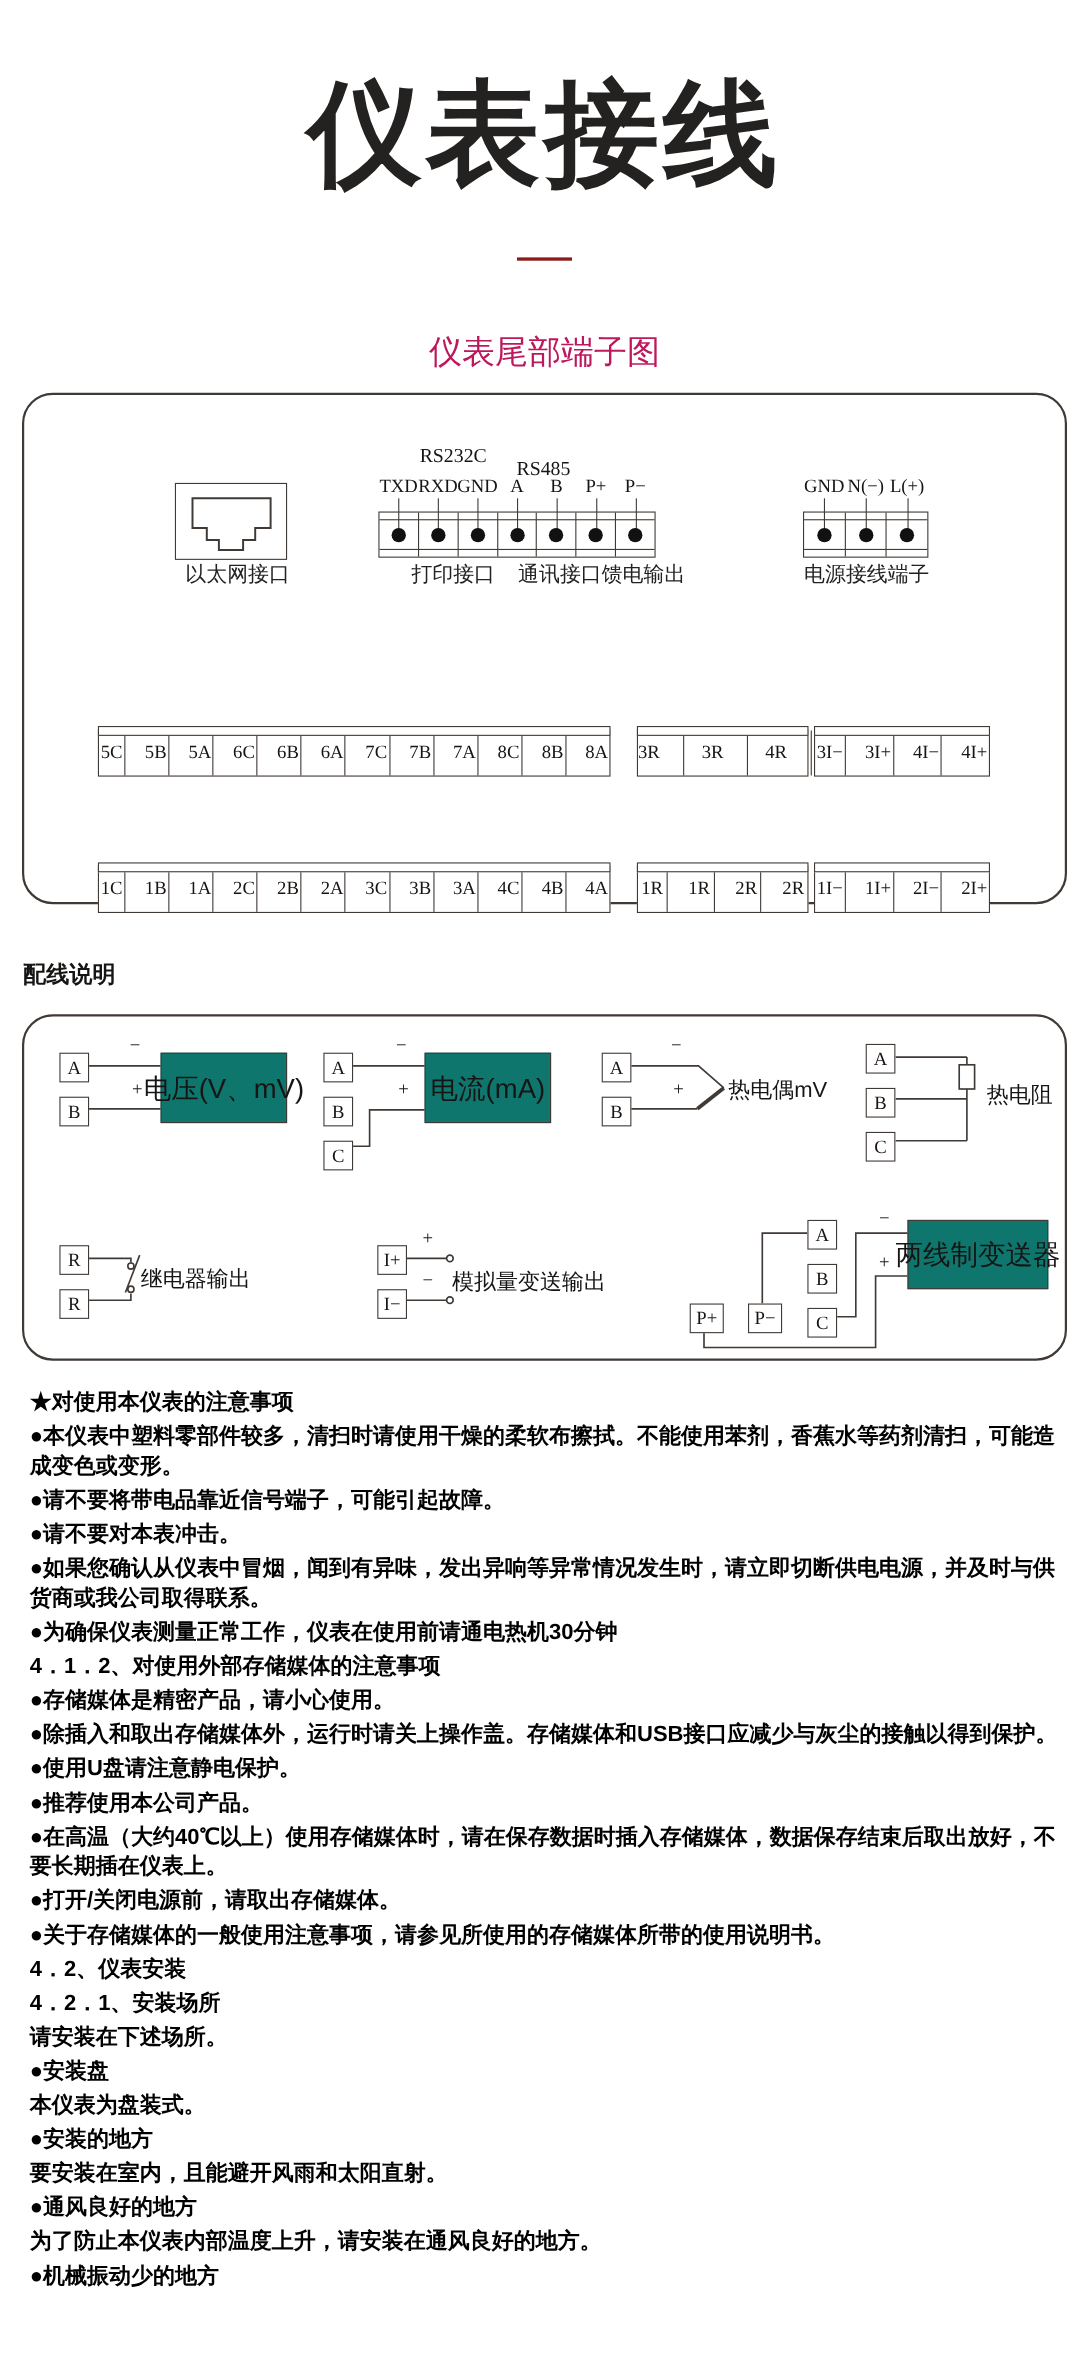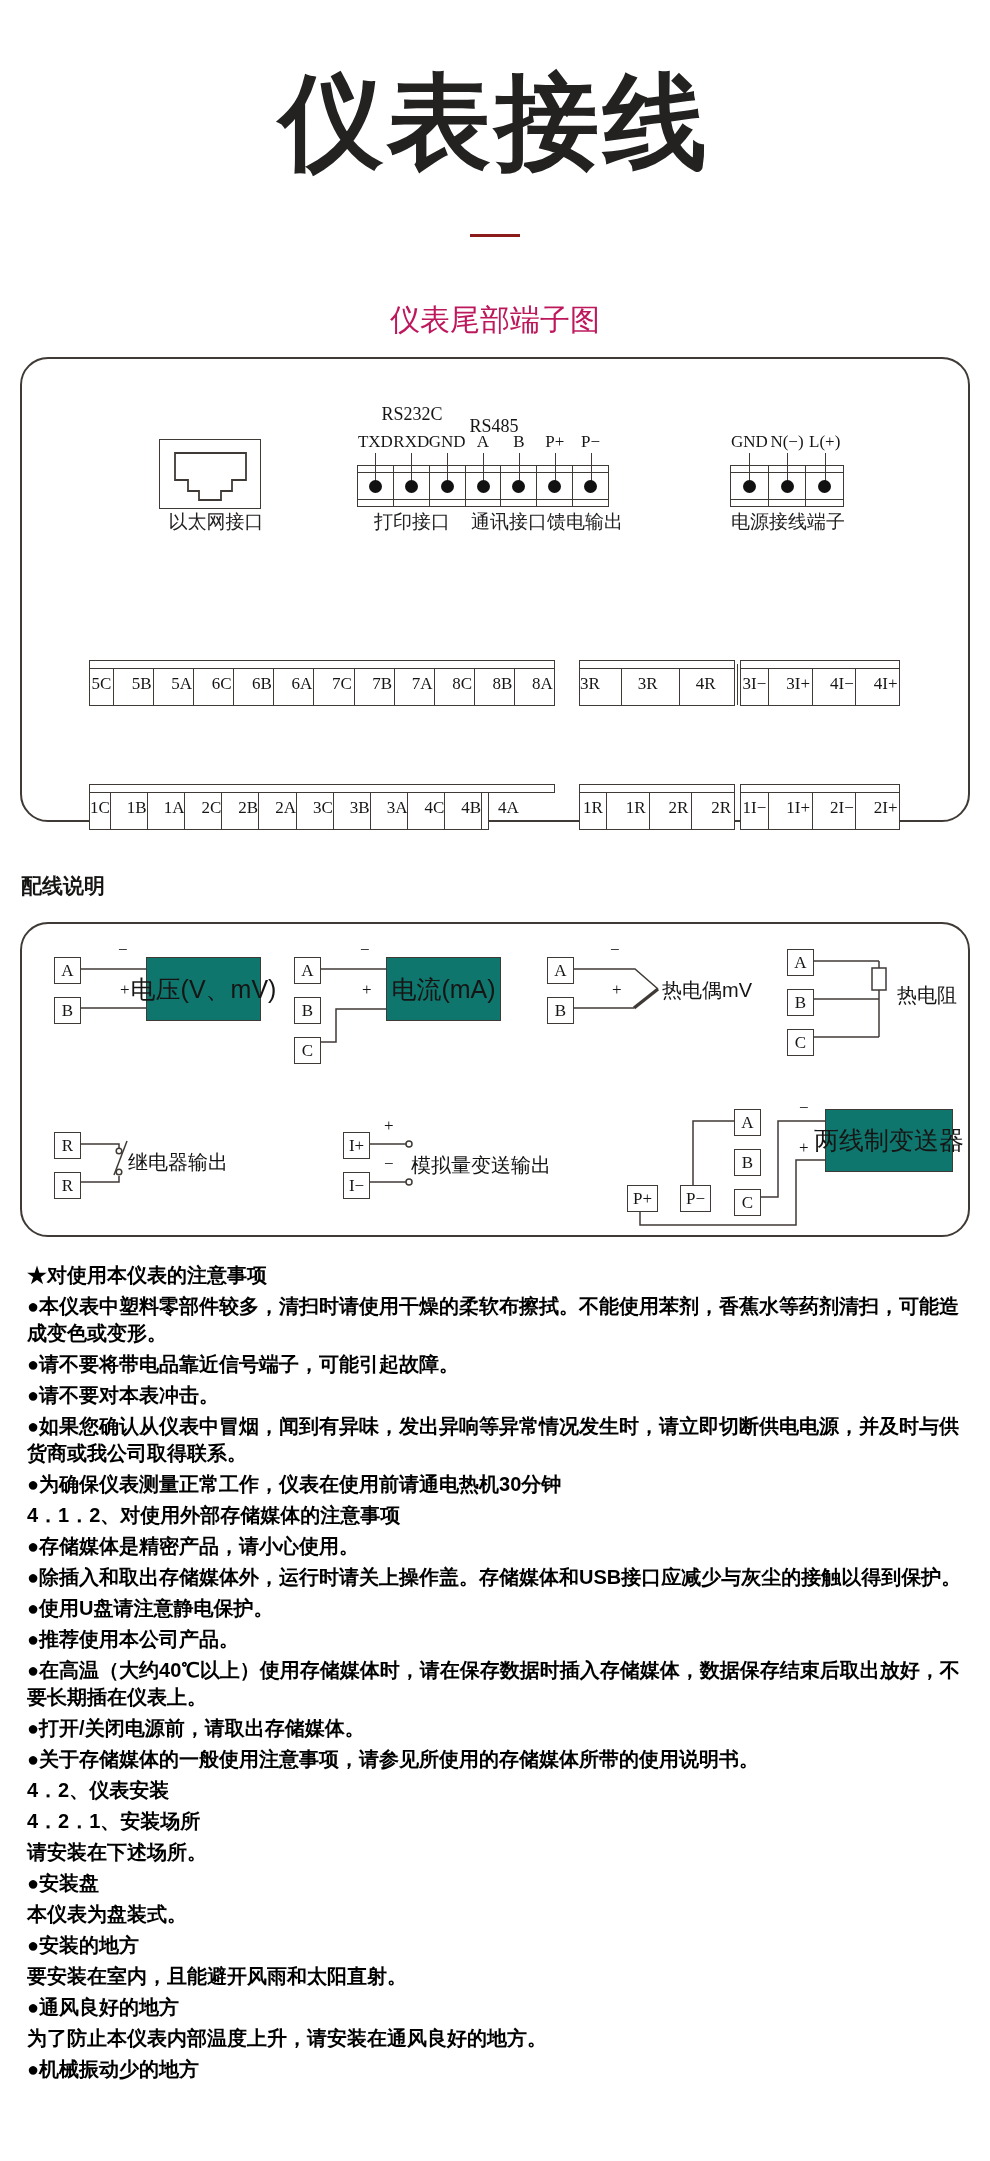--- a/index.html
+++ b/index.html
@@ -14,21 +14,21 @@
     font-size:30px;font-weight:400;color:#be185d;margin:0;}
   
   .frame{position:absolute;border:2px solid #403a36;border-radius:28px;background:#fff;}
   #box1{left:20px;top:357px;width:946px;height:461px;}
   #box2{left:20px;top:922px;width:946px;height:311px;}
   
   #eth-box{left:137px;top:80px;width:100px;height:68px;border:1.8px solid #403a36;}
   .cap{position:absolute;font-size:19px;color:#242221;text-align:center;white-space:nowrap;}
   
   .pinblock{position:absolute;height:42px;border:1.7px solid #403a36;display:flex;box-sizing:border-box;}
-  #comm-block{left:335px;top:106px;width:252px;}
+  #comm-block{left:322px;top:106px;width:252px;}
   #power-block{left:708px;top:106px;width:114px;}
   .band-top,.band-bot{position:absolute;left:0;width:100%;height:0;border-bottom:1.5px solid #403a36;}
   .band-top{top:6px;} .band-bot{bottom:6px;}
   .pin-col{position:relative;flex:1;height:100%;}
   .pin-col + .pin-col{border-left:1.7px solid #403a36;}
   .pin-label{position:absolute;top:-34px;left:50%;transform:translateX(-50%);
     font-family:"Liberation Serif",serif;font-size:17px;white-space:nowrap;color:#161514;}
   .pin-wire{position:absolute;top:-13px;left:50%;height:33px;width:0;border-left:1.6px solid #403a36;}
   .pin-dot{position:absolute;top:14px;left:50%;width:13px;height:13px;margin-left:-6.5px;
     background:#111;border-radius:50%;}
@@ -36,21 +36,21 @@
     text-align:center;width:120px;}
   
   .strip{position:absolute;height:43px;border:1.7px solid #403a36;display:flex;box-sizing:border-box;background:#fff;margin-top:48px;}
   .strip .cell{flex:1;text-align:center;line-height:40px;
     font-family:"Liberation Serif",serif;font-size:17px;color:#161514;}
   .strip .cell + .cell{border-left:1.6px solid #403a36;padding-left:16px;}
   .strip-band{position:absolute;height:9px;border:1.7px solid #403a36;box-sizing:border-box;background:#fff;}
   #strip-r1-left {left:67px; top:256px;width:466px;}
   #strip-r1-mid  {left:557px;top:256px;width:156px;gap:21px;}
   #strip-r1-right{left:718px;top:256px;width:160px;}
-  #strip-r2-left {left:67px; top:380px;width:400px;}
+  #strip-r2-left {left:67px; top:380px;width:466px;}
   #strip-r2-mid  {left:557px;top:380px;width:156px;}
   #strip-r2-right{left:718px;top:380px;width:160px;}
   #band-r1-left {left:67px; top:301px;width:466px;}
   #band-r1-mid  {left:557px;top:301px;width:156px;}
   #band-r1-right{left:718px;top:301px;width:160px;}
   #band-r2-left {left:67px; top:425px;width:466px;}
   #band-r2-mid  {left:557px;top:425px;width:156px;}
   #band-r2-right{left:718px;top:425px;width:160px;}
   
   #wiring-title{position:absolute;left:21px;top:872px;font-size:21px;font-weight:600;color:#161514;margin:0;}

